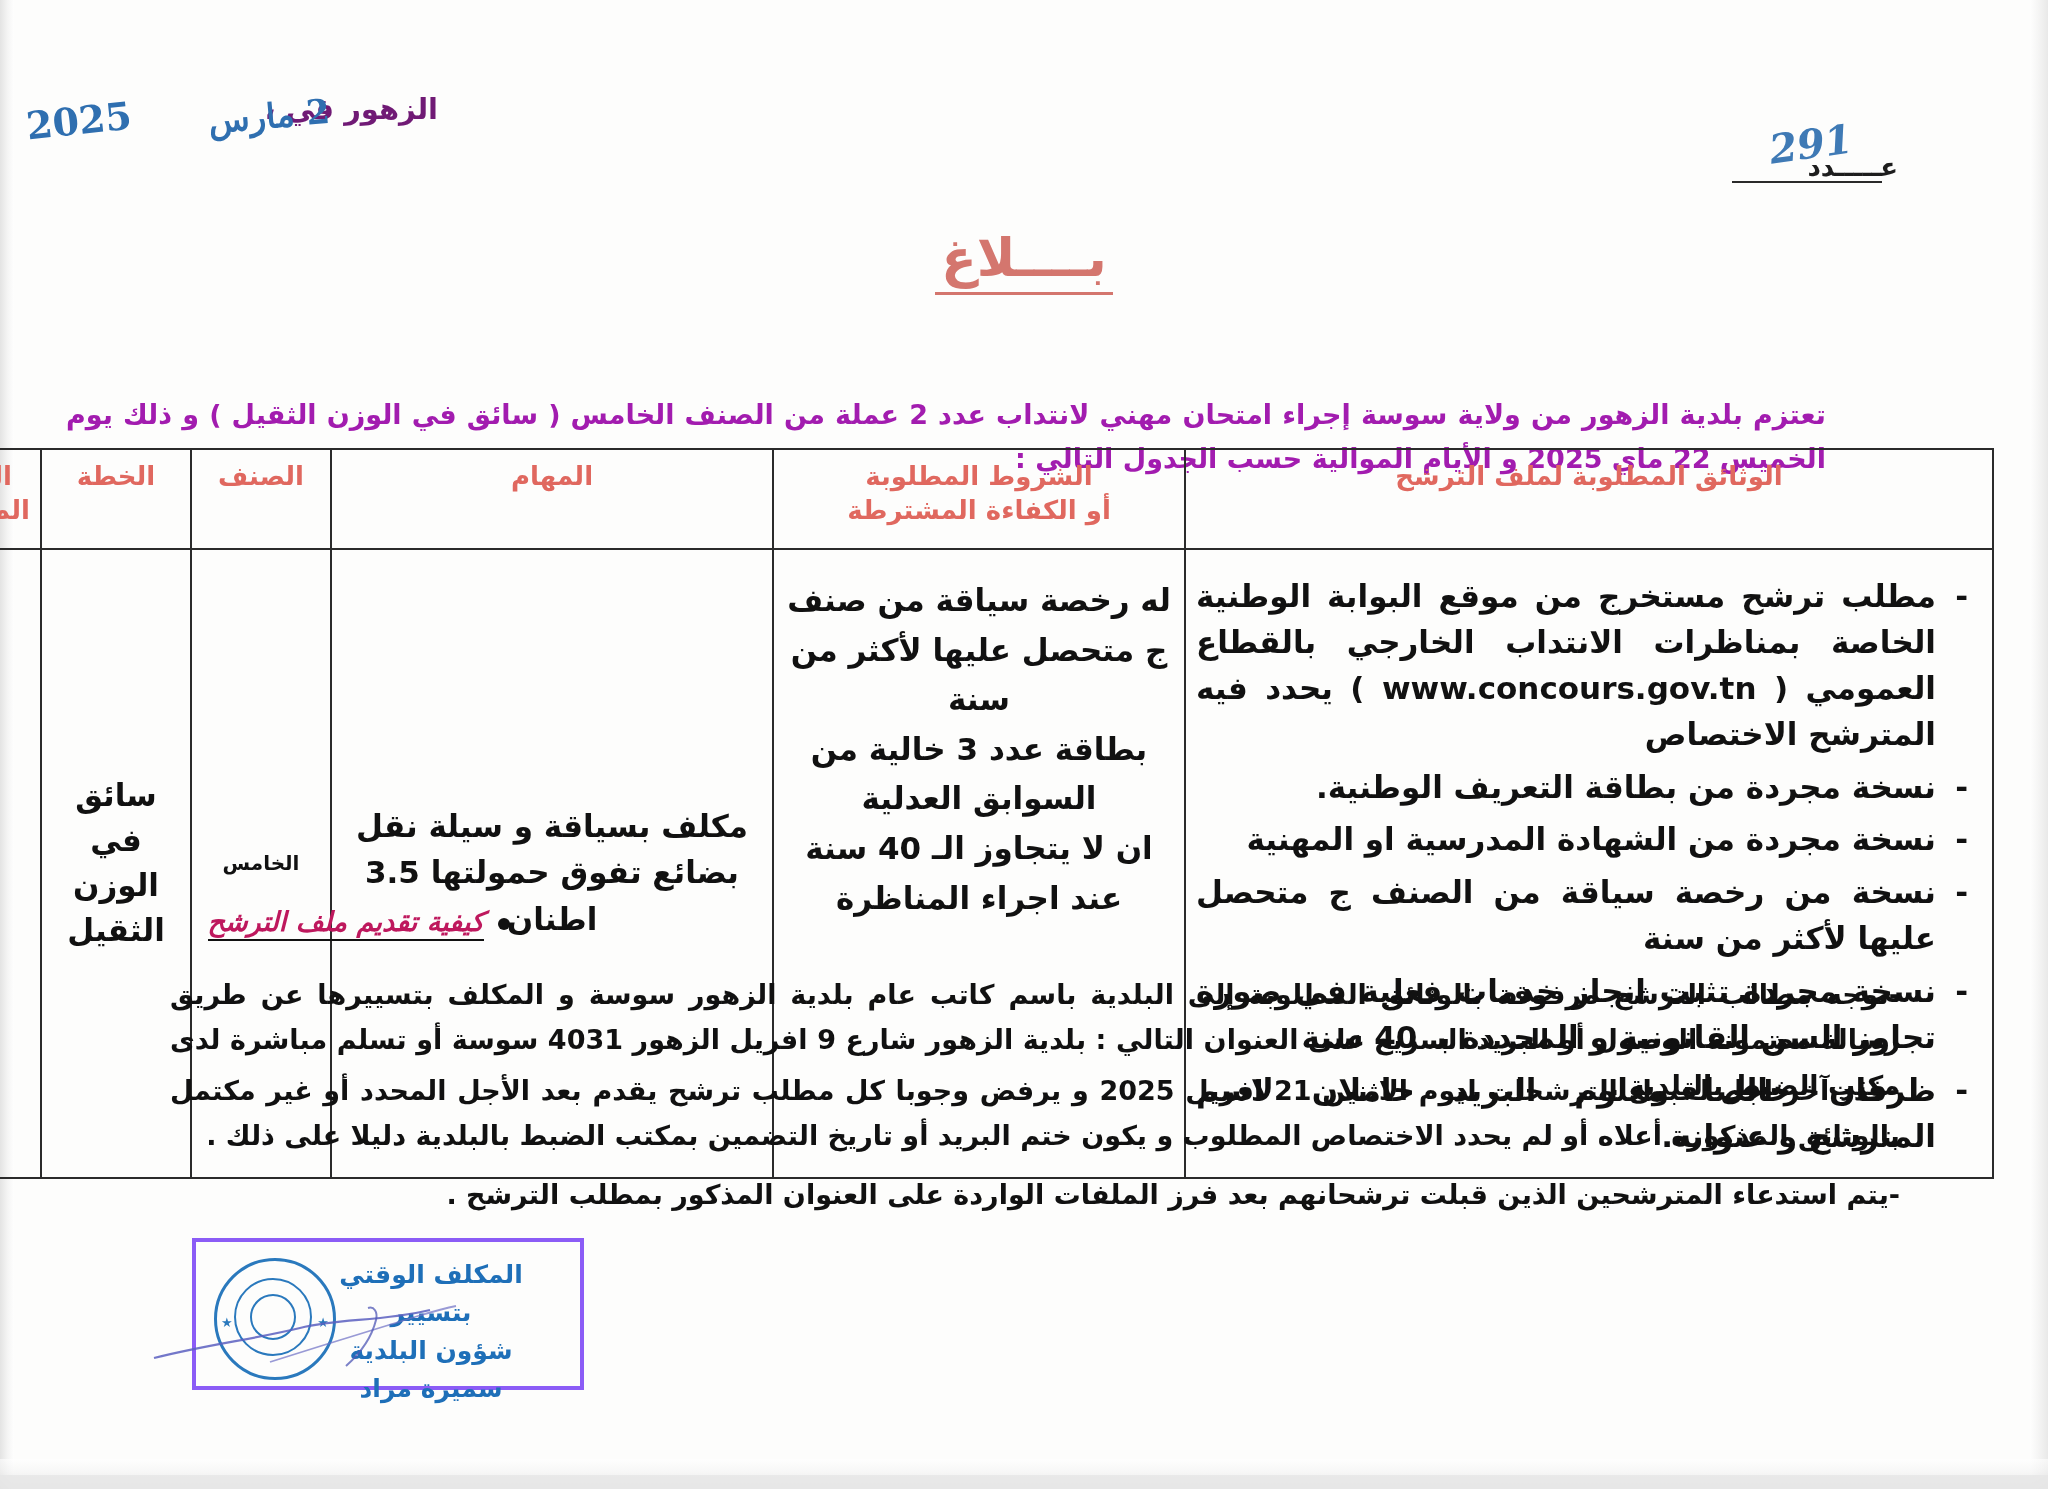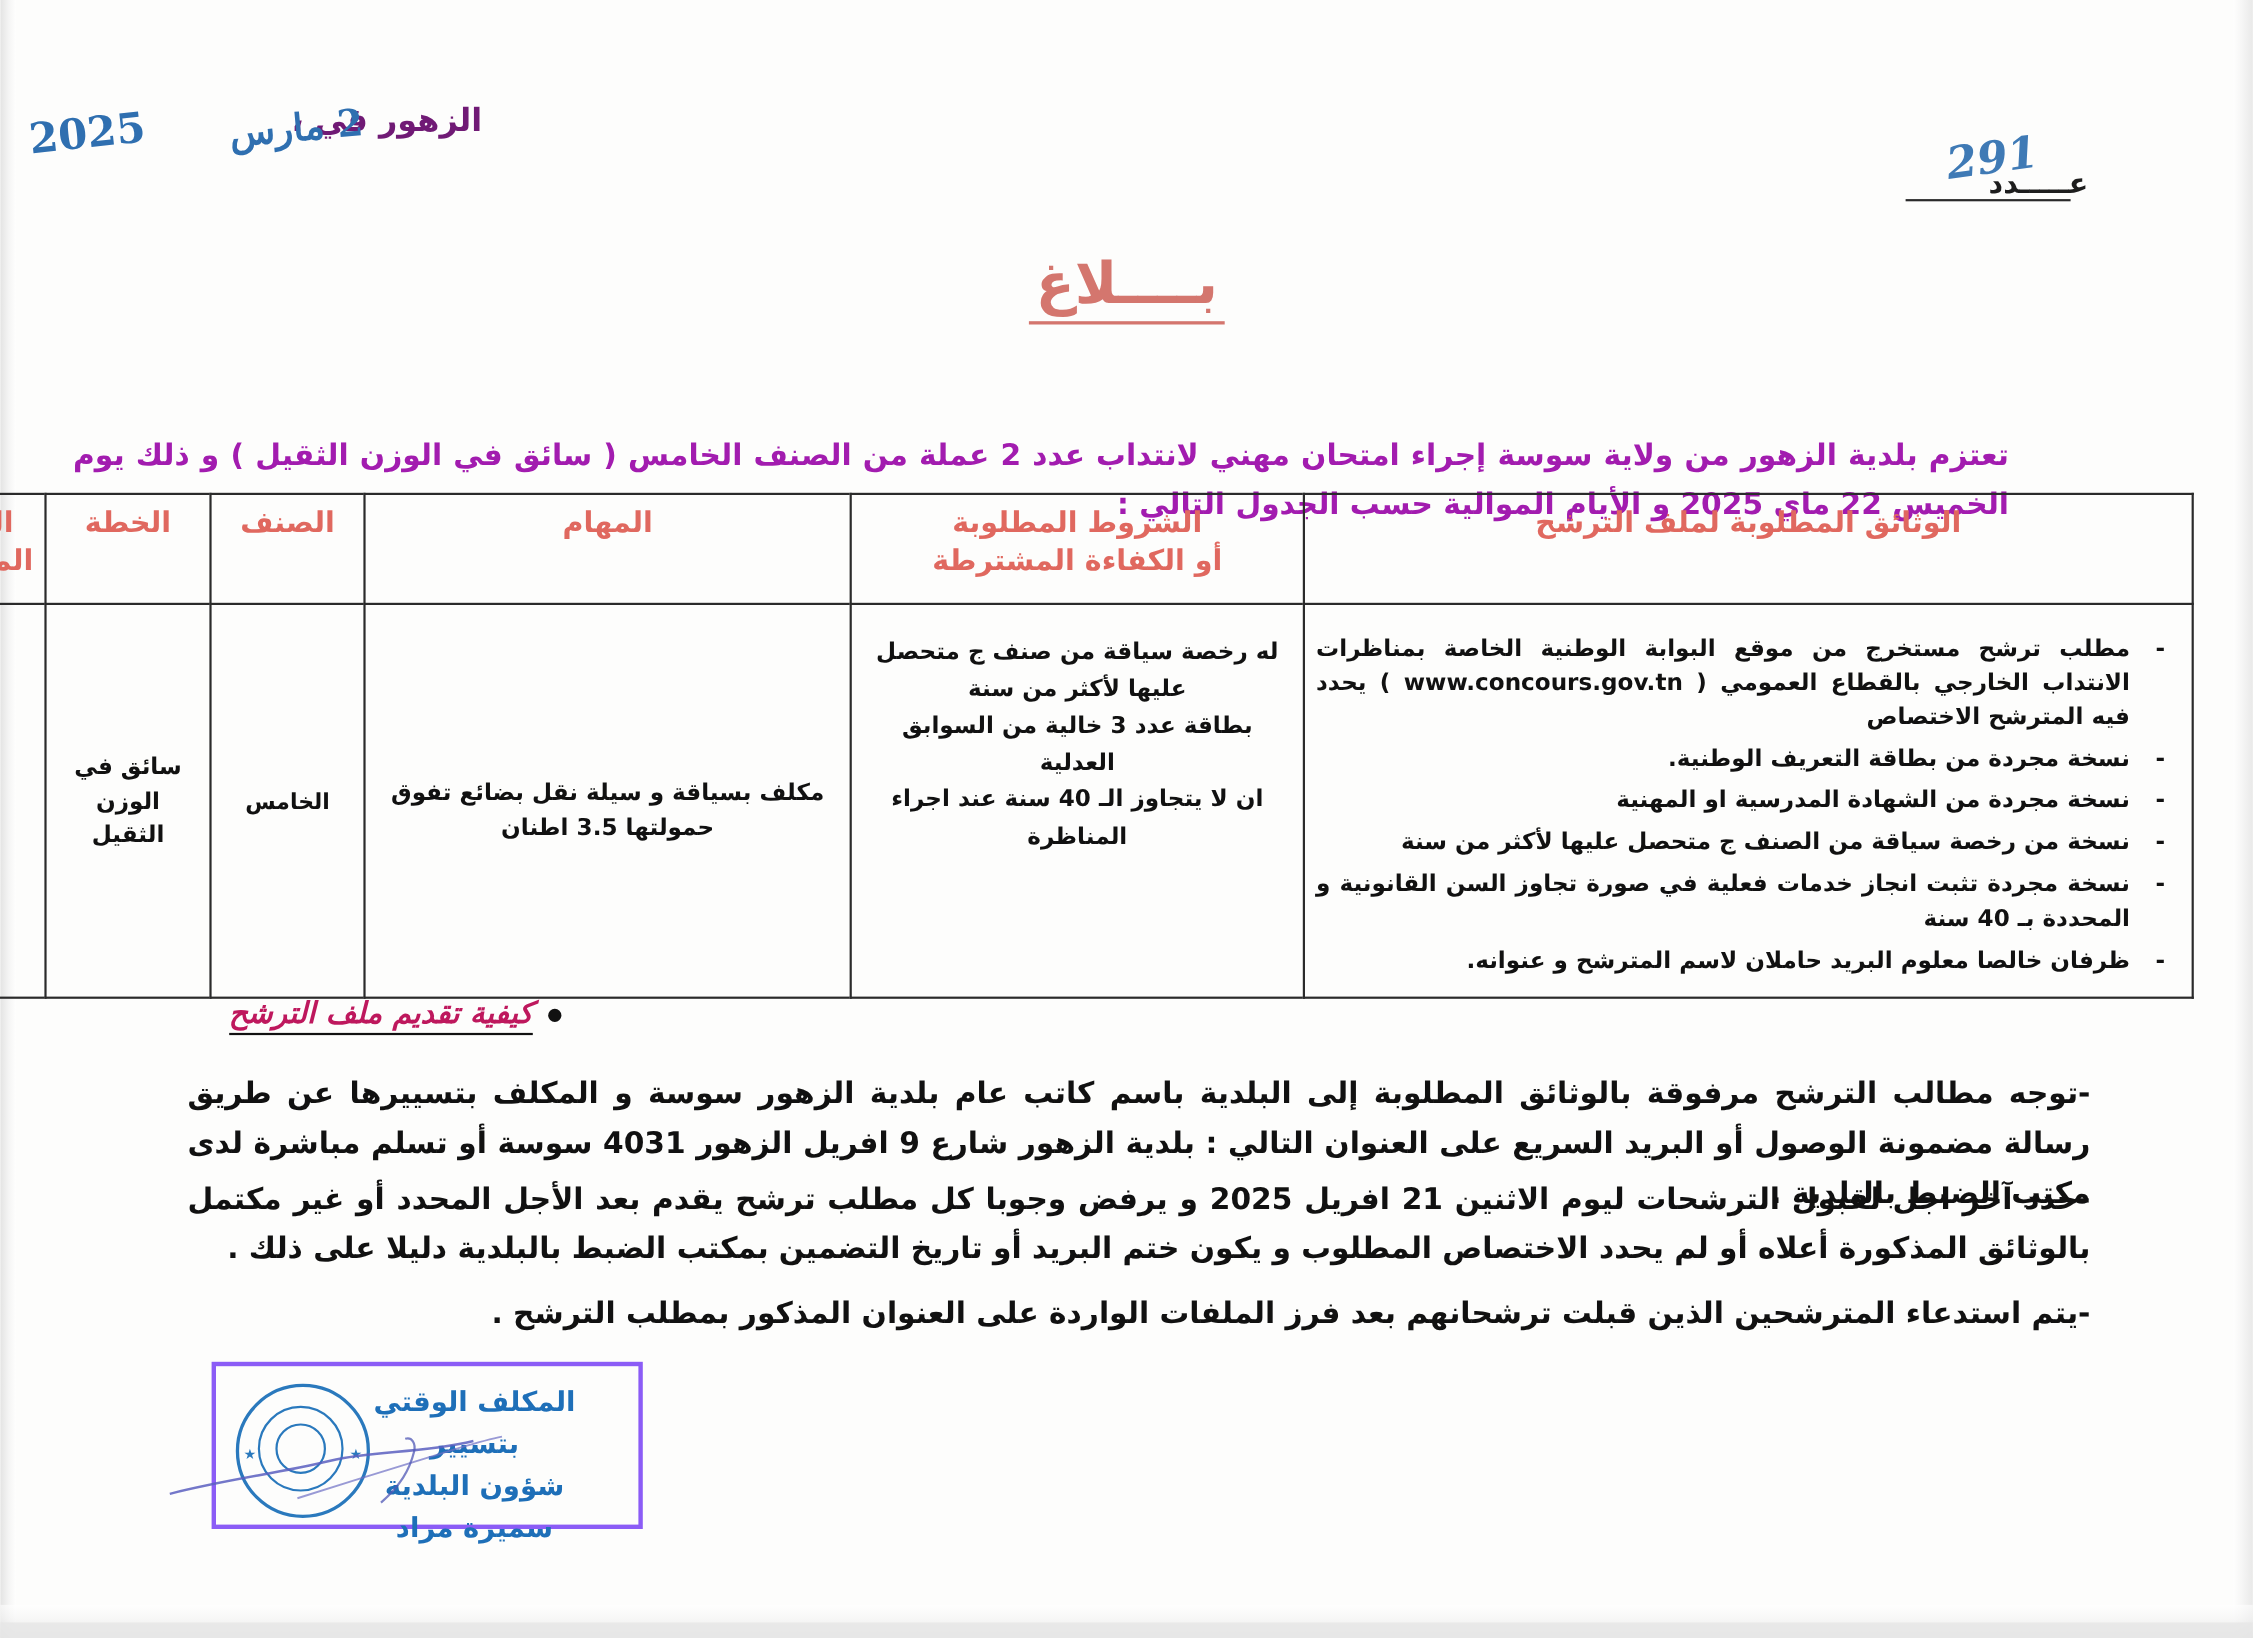--- a/index.html
+++ b/index.html
@@ -107,21 +107,21 @@
     line-height:1.3;
   }
   .c-count{width:98px;}
   .c-post{width:128px;}
   .c-grade{width:118px;}
   .c-tasks{width:420px;}
   .c-conds{width:390px;}
   .c-docs{width:786px;}
 
   td.cell{
-    color:#111;font-size:21px;line-height:1.5;font-weight:700;
+    color:#111;font-size:31px;line-height:1.5;font-weight:700;
     height:290px;
   }
   td.cell.center{text-align:center;vertical-align:middle;font-size:20px;}
   td.cell.center-top{text-align:center;vertical-align:middle;line-height:1.45;}
   td.cell.tasks{text-align:center;vertical-align:middle;padding-top:28px;}
   td.cell.conds{text-align:center;vertical-align:top;padding-top:26px;line-height:1.6;}
   td.cell.docs{vertical-align:top;padding-top:24px;margin-left:24px;}
 
   ul.doc-list{
     margin:0;padding:0;list-style:none;

